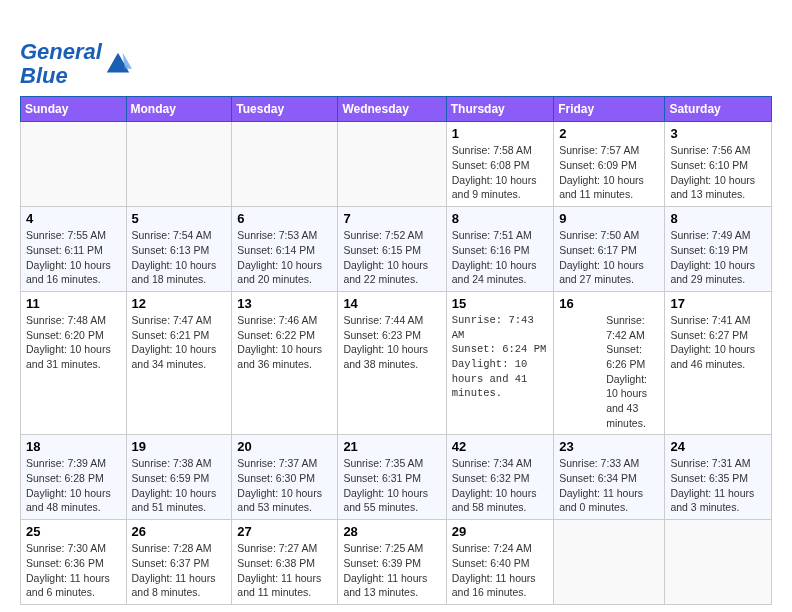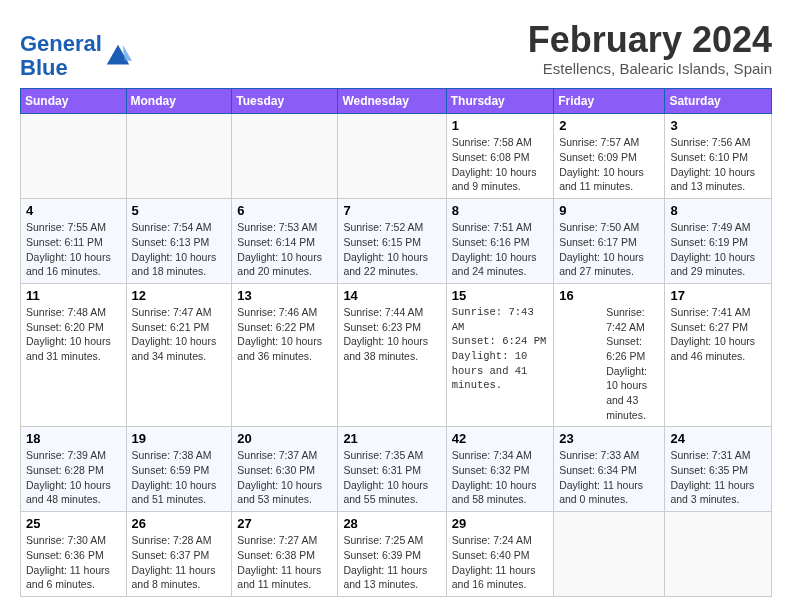--- a/index.html
+++ b/index.html
@@ -12,21 +12,22 @@
     }
     .header-section {
       display: flex;
       align-items: flex-start;
       justify-content: space-between;
       margin-bottom: 8px;
     }
     .logo {
       display: flex;
       align-items: center;
-      margin-top: 12px;
+      margin-top: 20px;
+      font-style: italic;
     }
     .logo-text {
       font-size: 22px;
       font-weight: bold;
       color: #333;
       line-height: 1.1;
     }
     .logo-text span {
       color: #1a5fb4;
     }
@@ -99,24 +100,20 @@
           <span>General</span><br>
           <span style="color:#1a5fb4;">Blue</span>
         </div>
         <svg class="logo-icon" viewBox="0 0 30 30">
           <polygon points="15,3 27,24 3,24" fill="#1a5fb4"></polygon>
           <polygon points="20,3 30,20 22,20" fill="#5599e8" opacity="0.7"></polygon>
         </svg>
       </div>
     </div>
   </div>
-  <div class="title-block">
-    <div class="month-title">February 2024</div>
-    <div class="location-title">Estellencs, Balearic Islands, Spain</div>
-  </div>
 </div>
 
 <table>
   <thead>
     <tr id="thead-row">
         <th>Sunday</th>
         <th>Monday</th>
         <th>Tuesday</th>
         <th>Wednesday</th>
         <th>Thursday</th>

